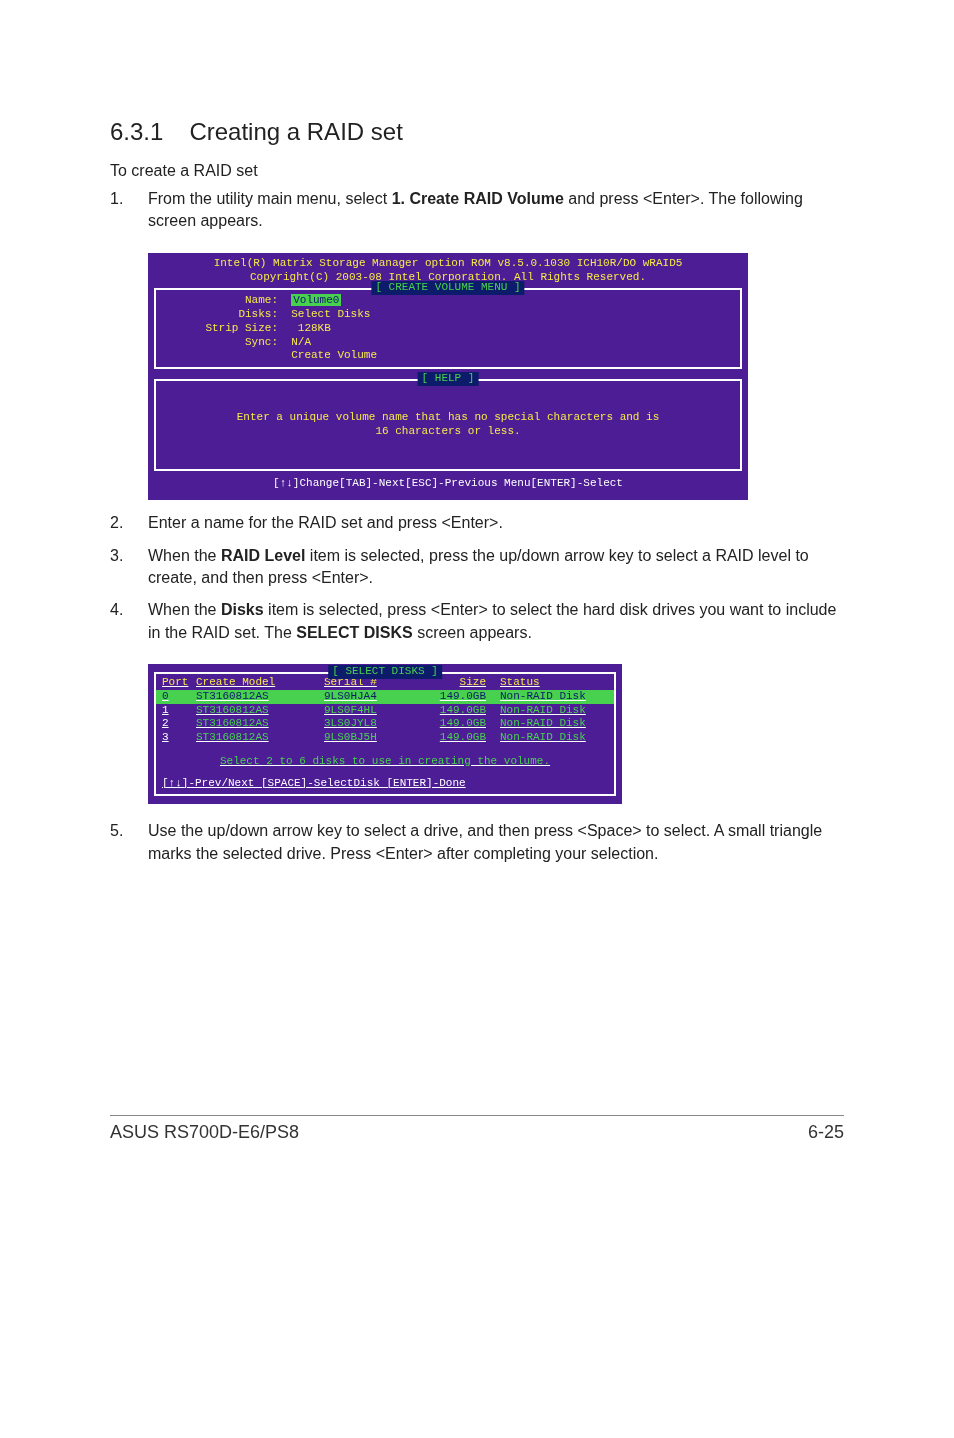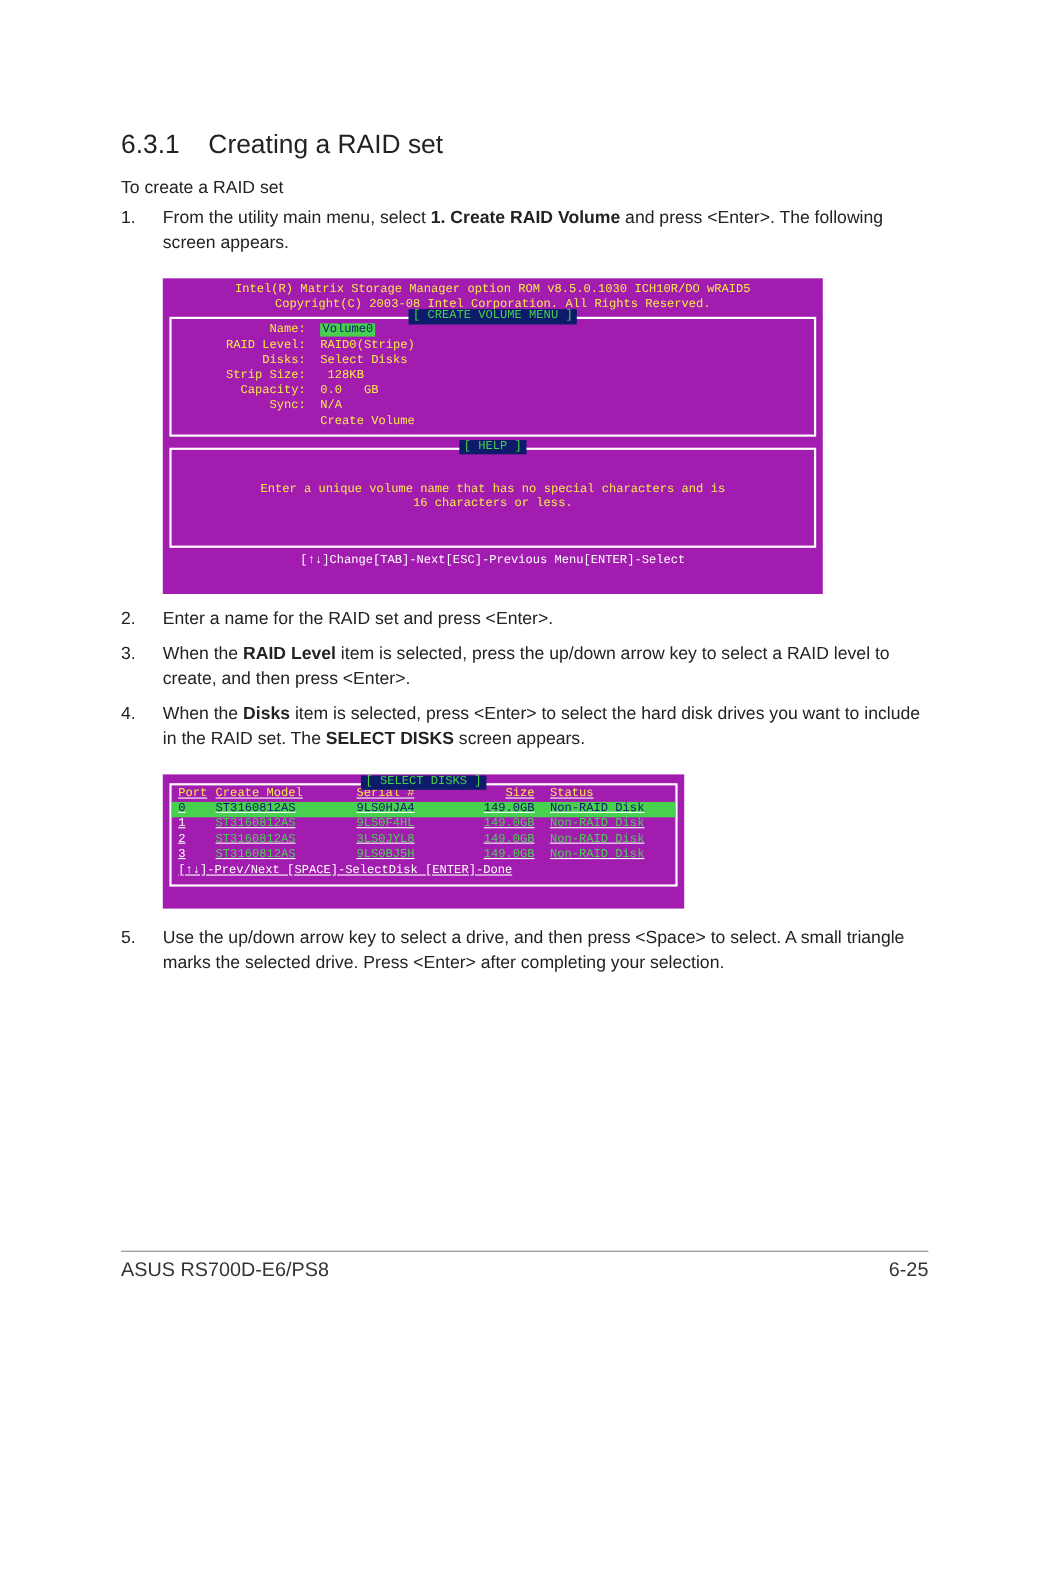--- a/index.html
+++ b/index.html
@@ -39,26 +39,26 @@
     width: 38px;
     flex: 0 0 38px;
   }
   ol.steps > li .t { flex: 1; }
   .b { font-weight: bold; }
 
   
   .console {
     width: 600px;
     margin: 6px 0 12px 38px;
-    background: #a21caf;
+    background: #4c1d95;
     color: #fff;
     font-family: "Courier New", monospace;
     font-size: 11px;
     line-height: 1.25;
-    padding: 4px 6px 20px 6px;
+    padding: 4px 6px 8px 6px;
   }
   .console.narrow {
     width: 474px;
     margin-left: 38px;
   }
   .yellow { color: #f7e94a; }
   .green  { color: #48d14f; }
   .white-on-blue { color: #fff; }
   .center { text-align: center; }
   .frame {
@@ -135,24 +135,22 @@
     </li>
   </ol>
 
   <div class="console">
     <div class="center yellow">Intel(R) Matrix Storage Manager option ROM v8.5.0.1030 ICH10R/DO wRAID5</div>
     <div class="center yellow">Copyright(C) 2003-08 Intel Corporation.  All Rights Reserved.</div>
 
     <div class="frame">
       <div class="frame-title green">[ CREATE VOLUME MENU ]</div>
       <div class="row"><span class="pad0 yellow">Name:</span>  <span class="sel">Volume0</span></div>
-      <div class="row"><span class="pad0 yellow">RAID Level:</span>  <span class="yellow">RAID0(Stripe)</span></div>
       <div class="row"><span class="pad0 yellow">Disks:</span>  <span class="yellow">Select Disks</span></div>
       <div class="row"><span class="pad0 yellow">Strip Size:</span>  <span class="yellow"> 128KB</span></div>
-      <div class="row"><span class="pad0 yellow">Capacity:</span>  <span class="yellow">0.0   GB</span></div>
       <div class="row"><span class="pad0 yellow">Sync:</span>  <span class="yellow">N/A</span></div>
       <div class="row"><span class="pad0"></span>  <span class="yellow">Create Volume</span></div>
     </div>
 
     <div class="frame" style="margin-top:10px; padding-bottom:30px; padding-top:30px;">
       <div class="frame-title green">[ HELP ]</div>
       <div class="center yellow">Enter a unique volume name that has no special characters and is</div>
       <div class="center yellow">16 characters or less.</div>
     </div>
 
@@ -217,20 +215,21 @@
         <span class="c-status">Non-RAID Disk</span>
       </div>
       <div class="disk-row green" style="padding:0 6px;">
         <span class="c-port white-on-blue">3</span>
         <span class="c-model">ST3160812AS</span>
         <span class="c-serial">9LS0BJ5H</span>
         <span class="c-size">149.0GB</span>
         <span class="c-status">Non-RAID Disk</span>
       </div>
 
+      <div class="disk-hint">Select 2 to 6 disks to use in creating the volume.</div>
       <div class="disk-footer" style="padding-left:6px;">[↑↓]-Prev/Next [SPACE]-SelectDisk [ENTER]-Done</div>
     </div>
   </div>
 
   <ol class="steps" style="margin-top:16px;">
     <li>
       <span class="n">5.</span>
       <span class="t">Use the up/down arrow key to select a drive, and then press &lt;Space&gt; to select. A small triangle marks the selected drive. Press &lt;Enter&gt; after completing your selection.</span>
     </li>
   </ol>

